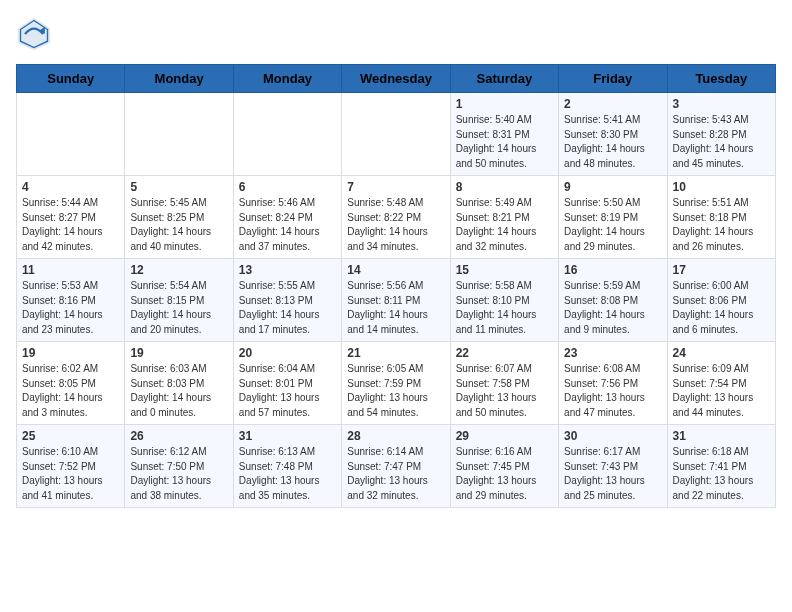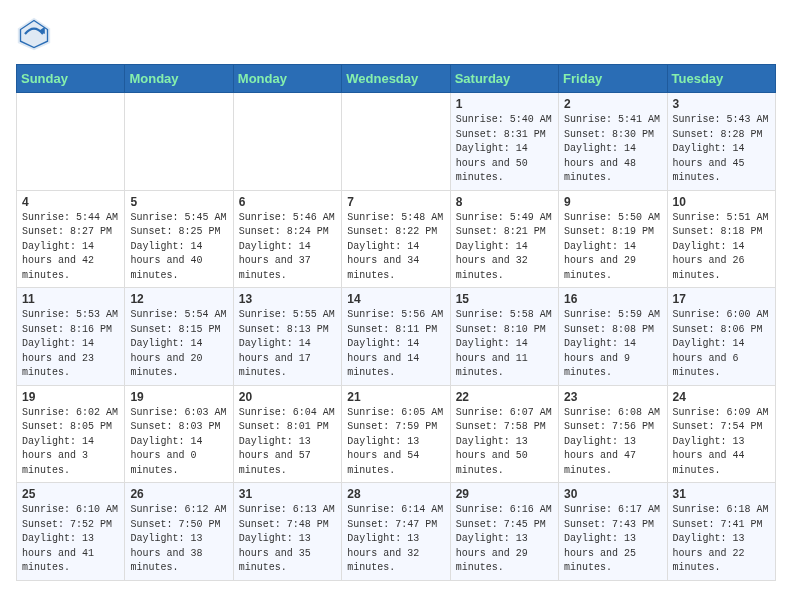--- a/index.html
+++ b/index.html
@@ -52,25 +52,25 @@
       font-size: 16px;
       color: #555;
     }
     table {
       width: 100%;
       border-collapse: collapse;
       table-layout: fixed;
     }
     thead tr th {
       background-color: #2a6db5;
-      color: #86efac;
+      color: #000000;
       font-size: 13px;
       font-weight: bold;
       padding: 6px 4px;
-      text-align: left;
+      text-align: center;
       border: 1px solid #1e5a9c;
     }
     tbody tr td {
       border: 1px solid #ddd;
       vertical-align: top;
       padding: 4px 5px;
       font-size: 10.5px;
       color: #333;
       height: 78px;
       background: #fff;
@@ -84,21 +84,20 @@
     .day-number {
       font-weight: bold;
       font-size: 12px;
       margin-bottom: 2px;
       display: block;
     }
     .day-info {
       font-size: 10px;
       line-height: 1.45;
       color: #333;
-      font-family: Liberation Mono, monospace;
     }
     .empty-cell {
       background: #fff !important;
     }
   </style>
 </head>
 <body>
 
 <div class="header">
   <div class="logo">

